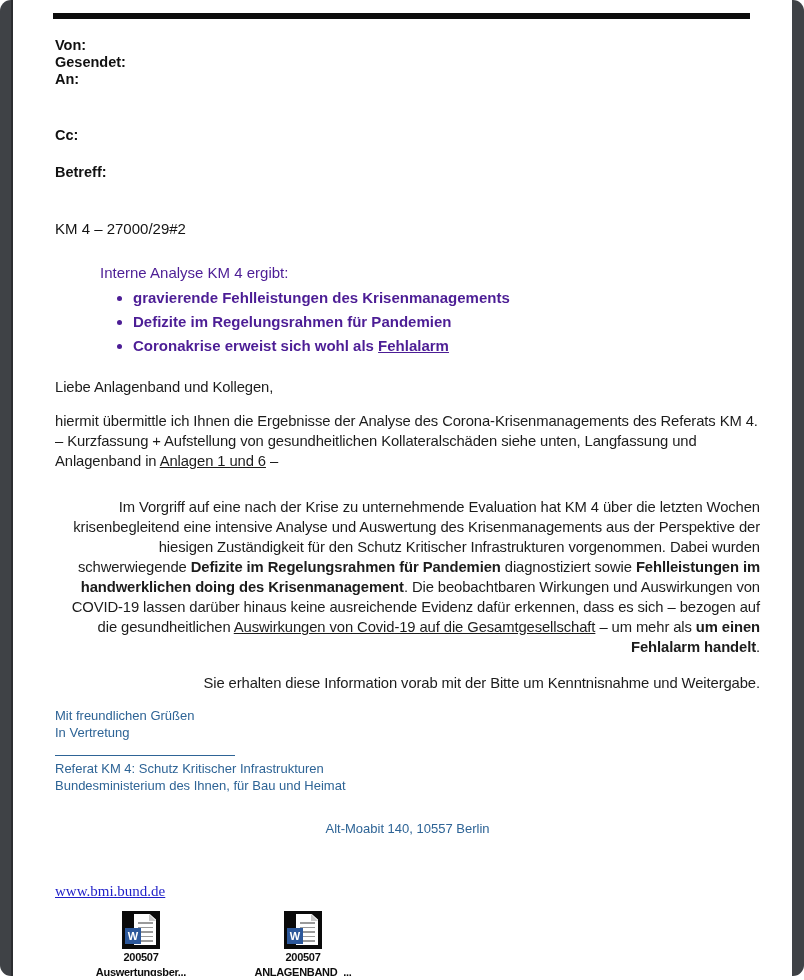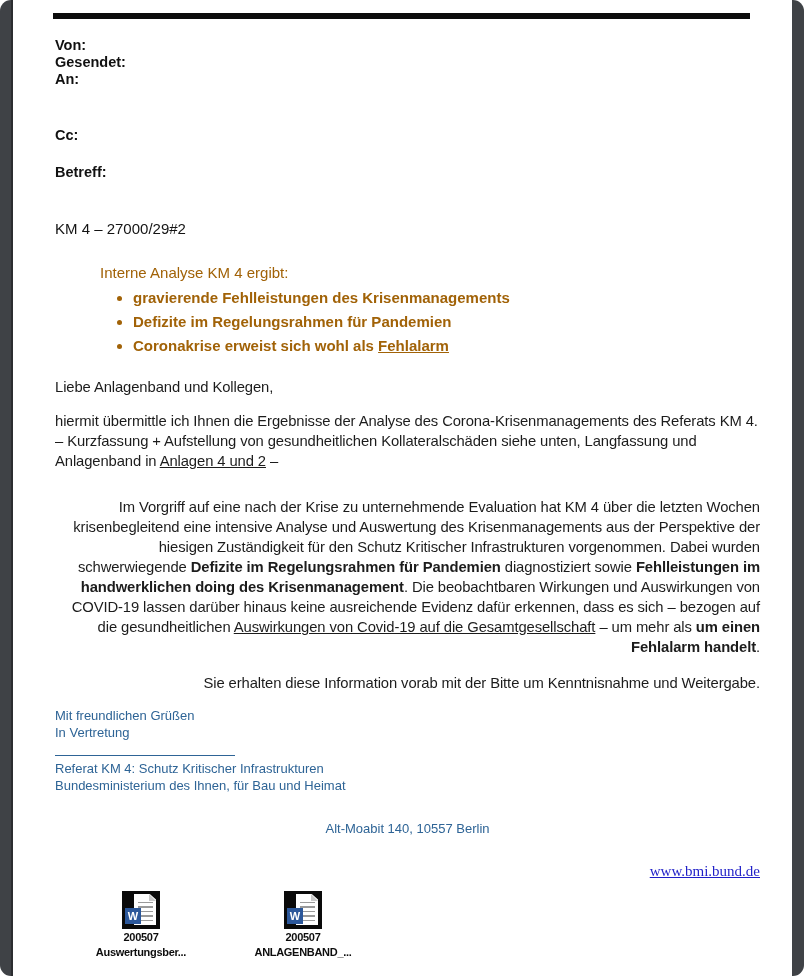--- a/index.html
+++ b/index.html
@@ -13,39 +13,39 @@
 
   .top-rule{margin-top:13px;margin-left:-2px;width:697px;height:6px;background:#0c0c0c;}
 
   .mailhead{margin-top:18px;font-size:14.5px;font-weight:700;color:#111;}
   .mailhead .hline{line-height:17px;}
   .spacer-a{height:39px;}
   .spacer-b{height:20px;}
 
   .reference{margin-top:38px;font-size:15px;line-height:20px;color:#141414;}
 
-  .alert{margin-top:24px;margin-left:45px;color:#a16207;}
+  .alert{margin-top:24px;margin-left:45px;color:#4c1d95;}
   .alert-heading{font-size:15px;line-height:20px;}
   .alert ul{margin:5px 0 0 0;padding-left:33px;}
   .alert li{font-size:15px;font-weight:700;line-height:19px;margin-top:5px;}
 
   .body-text{font-size:14.8px;line-height:20px;letter-spacing:-0.1px;color:#1c1c1c;}
   .salutation{margin-top:22px;}
   .para1{margin-top:14px;}
   .para2{margin-top:26px;text-align:right;}
   .para3{margin-top:16px;text-align:right;}
   .bold{font-weight:700;}
   .ul{text-decoration:underline;}
 
   .signature{margin-top:14px;color:#2e6496;font-size:13px;line-height:17px;}
   .sig-rule{margin-top:14px;width:180px;height:0;border-bottom:1.5px solid #2e6496;margin-bottom:4px;}
   .sig-address{margin-top:26px;text-align:center;}
 
-  .weblink{margin-top:24px;font-family:"Liberation Serif","DejaVu Serif",serif;
-           font-size:15px;line-height:20px;text-align:right;}
+  .weblink{margin-top:44px;font-family:"Liberation Serif","DejaVu Serif",serif;
+           font-size:15px;line-height:20px;}
   .weblink a{color:#1f1fc8;text-decoration:underline;cursor:pointer;}
 
   .attachments{margin-top:10px;margin-left:20px;display:flex;gap:30px;}
   .attachment{display:flex;flex-direction:column;align-items:center;width:132px;cursor:pointer;}
   .att-icon{position:relative;width:38px;height:38px;background:#0a0a0a;flex:none;}
   .doc-page{position:absolute;right:4px;top:3px;width:22px;height:31px;background:#ffffff;
             clip-path:polygon(0 0,72% 0,100% 18%,100% 100%,0 100%);}
   .doc-fold{position:absolute;right:4px;top:3px;width:7px;height:7px;background:#c9c9c9;
             clip-path:polygon(0 0,100% 100%,0 100%);}
   .doc-lines{position:absolute;right:7px;top:11px;width:15px;height:20px;
@@ -83,21 +83,21 @@
       <ul>
         <li>gravierende Fehlleistungen des Krisenmanagements</li>
         <li>Defizite im Regelungsrahmen für Pandemien</li>
         <li><span>Coronakrise erweist sich wohl als </span><span class="ul">Fehlalarm</span></li>
       </ul>
     </div>
 
     <div class="body-text salutation">Liebe Anlagenband und Kollegen,</div>
 
     <div class="body-text para1">
-      <span>hiermit übermittle ich Ihnen die Ergebnisse der Analyse des Corona-Krisenmanagements des Referats KM 4. – Kurzfassung + Aufstellung von gesundheitlichen Kollateralschäden siehe unten, Langfassung und Anlagenband in </span><span class="ul">Anlagen 4 und 2</span><span> –</span>
+      <span>hiermit übermittle ich Ihnen die Ergebnisse der Analyse des Corona-Krisenmanagements des Referats KM 4. – Kurzfassung + Aufstellung von gesundheitlichen Kollateralschäden siehe unten, Langfassung und Anlagenband in </span><span class="ul">Anlagen 1 und 6</span><span> –</span>
     </div>
 
     <div class="body-text para2">
       <span>Im Vorgriff auf eine nach der Krise zu unternehmende Evaluation hat KM 4 über die letzten Wochen krisenbegleitend eine intensive Analyse und Auswertung des Krisenmanagements aus der Perspektive der hiesigen Zuständigkeit für den Schutz Kritischer Infrastrukturen vorgenommen. Dabei wurden schwerwiegende </span><span class="bold">Defizite im Regelungsrahmen für Pandemien</span><span> diagnostiziert sowie </span><span class="bold">Fehlleistungen im handwerklichen doing des Krisenmanagement</span><span>. Die beobachtbaren Wirkungen und Auswirkungen von COVID-19 lassen darüber hinaus keine ausreichende Evidenz dafür erkennen, dass es sich – bezogen auf die gesundheitlichen </span><span class="ul">Auswirkungen von Covid-19 auf die Gesamtgesellschaft</span><span> – um mehr als </span><span class="bold">um einen Fehlalarm handelt</span><span>.</span>
     </div>
 
     <div class="body-text para3">Sie erhalten diese Information vorab mit der Bitte um Kenntnisnahme und Weitergabe.</div>
 
     <div class="signature">
       <div>Mit freundlichen Grüßen</div>

